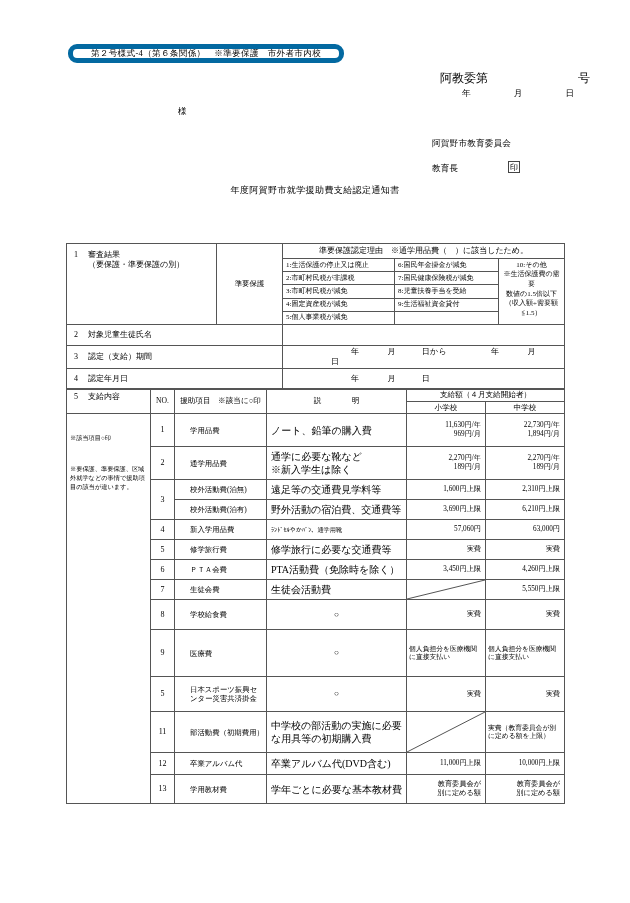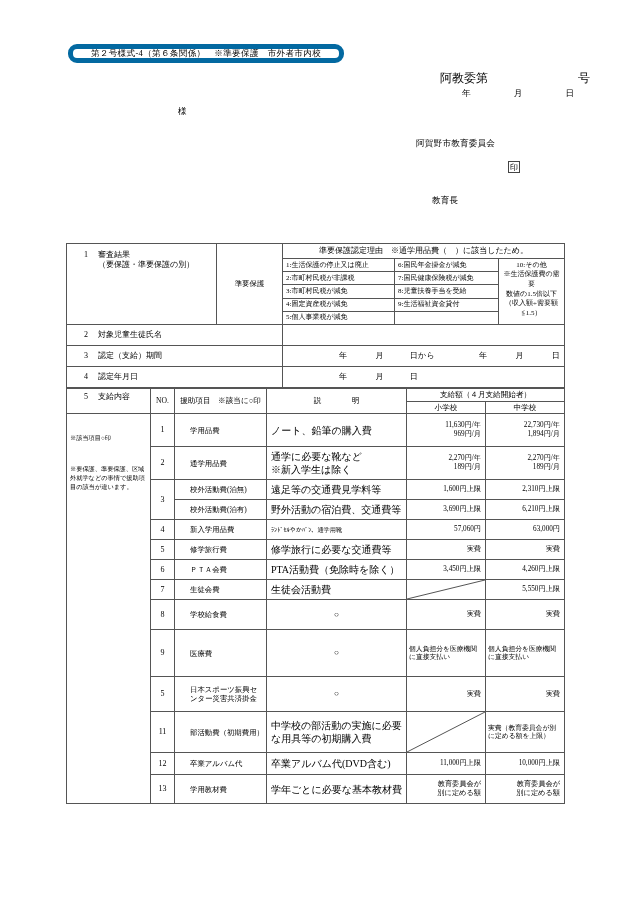--- a/index.html
+++ b/index.html
@@ -65,32 +65,31 @@
   .addressee {
     position: absolute;
     left: 178px;
     top: 106px;
     font-size: 8.6px;
   }
 
   
   .issuer-org {
     position: absolute;
-    left: 416px;
+    left: 432px;
     top: 138px;
     font-size: 8.6px;
     letter-spacing: 0.2px;
   }
   .issuer-title {
     position: absolute;
     left: 432px;
     top: 163px;
     font-size: 8.6px;
     letter-spacing: 0.2px;
-    margin-top: 32px;
   }
   .seal {
     position: absolute;
     left: 508px;
     top: 161px;
     width: 12px;
     height: 12px;
     border: 1px solid #444;
     box-sizing: border-box;
     font-size: 8px;
@@ -140,21 +139,21 @@
   .tbl-main {
     position: absolute;
     left: 66px;
     top: 388px;
     width: 498px;
   }
   .c-center { text-align: center; }
   .v-top { vertical-align: top; }
 
   .label-cell {
-    padding-left: 17px;
+    padding-left: 7px;
     font-size: 8px;
   }
   .num-idx {
     display: inline-block;
     width: 14px;
   }
 
   .reason-head {
     text-align: center;
     font-size: 8px;
@@ -169,21 +168,21 @@
   .reason-other {
     font-size: 7px;
     padding: 1.5px 3px;
     line-height: 1.38;
     vertical-align: top;
     text-align: center;
   }
 
   .date-blank {
     font-size: 8px;
-    padding-left: 10px;
+    padding-left: 22px;
     letter-spacing: 0.2px;
   }
   .date-blank span { display: inline-block; }
 
   .side-note {
     font-size: 6.2px;
     line-height: 1.45;
     padding: 2px 2px 2px 3px;
     vertical-align: top;
     text-align: left;
@@ -255,20 +254,21 @@
     <span>月</span>
     <span>日</span>
   </div>
 
   <div class="addressee">様</div>
 
   <div class="issuer-org">阿賀野市教育委員会</div>
   <div class="issuer-title">教育長</div>
   <div class="seal">印</div>
 
+  <div class="doc-title">年度阿賀野市就学援助費支給認定通知書</div>
 
 
   <table class="tbl-top">
     <colgroup>
       <col style="width:150px">
       <col style="width:66px">
       <col style="width:112px">
       <col style="width:104px">
       <col style="width:66px">
     </colgroup>

